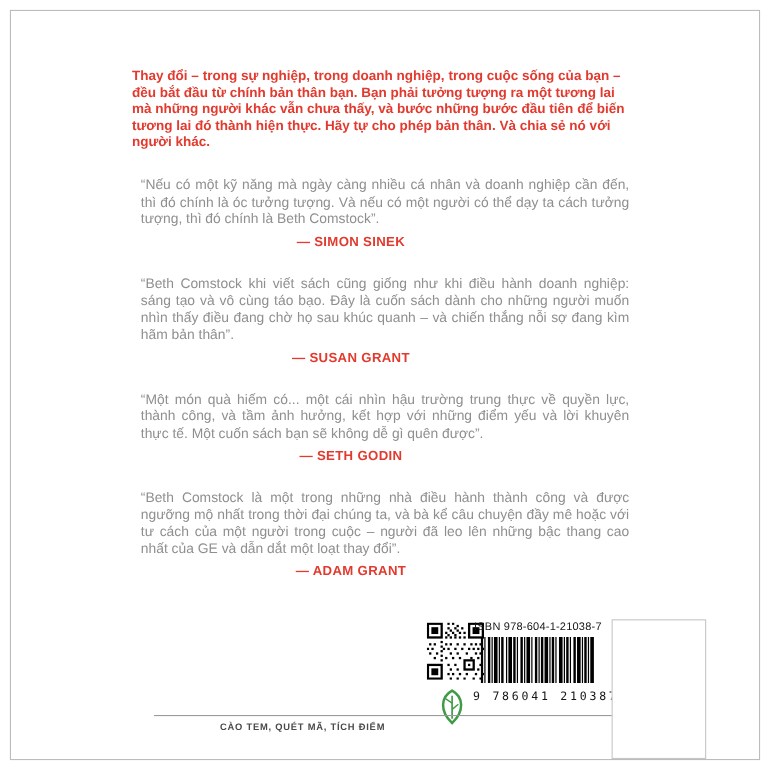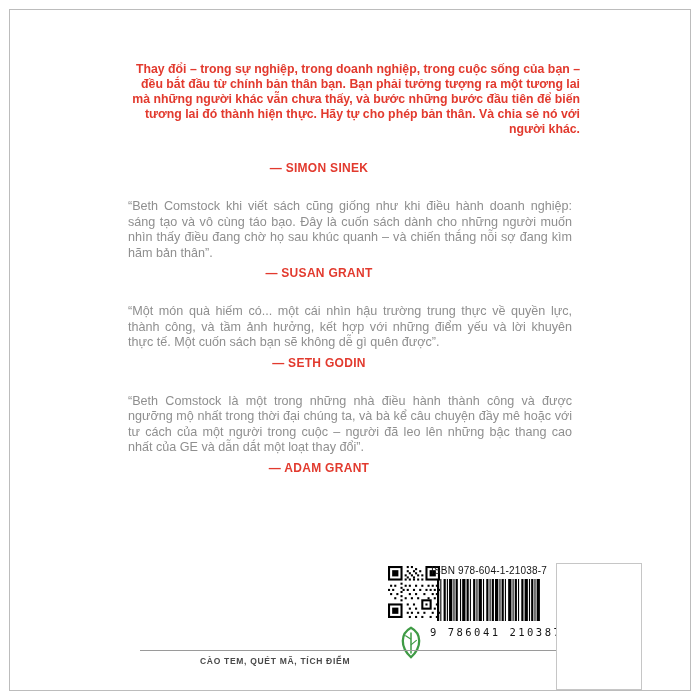--- a/index.html
+++ b/index.html
@@ -2,21 +2,21 @@
 <html><head>
 <meta charset="utf-8">
 <style>
   * { margin:0; padding:0; box-sizing:border-box; }
   html,body { width:700px; height:700px; background:#ffffff; }
   body { font-family:"Liberation Sans","DejaVu Sans",sans-serif; }
   .page { position:relative; width:700px; height:700px; background:#ffffff; overflow:hidden; }
   .cover-border { position:absolute; inset:9px; border:1px solid #bcbcbc; }
 
   .content { position:absolute; top:62px; left:120px; width:460px; }
-  .intro { color:#e23a2e; font-weight:bold; font-size:12.3px; line-height:15px; text-align:right; }
+  .intro { color:#e23a2e; font-weight:bold; font-size:12.3px; line-height:15px; text-align:left; }
   .quote-block { width:444px; margin:24px auto 0 auto; }
   .quote-text { color:#8f8f8f; font-size:12.6px; line-height:15.5px; text-align:justify; }
   .attr { color:#e23a2e; font-weight:bold; font-size:12px; text-align:center; padding-right:62px; margin-top:5px; letter-spacing:0.3px; }
 
   .footer { position:absolute; left:0; top:560px; width:700px; height:140px; }
   .qr { position:absolute; left:388px; top:6px; width:52px; height:52px; }
   .qr svg { width:100%; height:100%; display:block; }
   .logo { position:absolute; left:392px; top:64px; width:38px; height:38px; }
   .logo svg { width:100%; height:100%; display:block; }
 
@@ -32,20 +32,21 @@
 </head>
 <body>
 
 <div class="page">
   <div class="cover-border"></div>
 
   <div class="content">
     <p class="intro">Thay đổi – trong sự nghiệp, trong doanh nghiệp, trong cuộc sống của bạn – đều bắt đầu từ chính bản thân bạn. Bạn phải tưởng tượng ra một tương lai mà những người khác vẫn chưa thấy, và bước những bước đầu tiên để biến tương lai đó thành hiện thực. Hãy tự cho phép bản thân. Và chia sẻ nó với người khác.</p>
 
     <div class="quote-block">
+      <p class="quote-text">“Nếu có một kỹ năng mà ngày càng nhiều cá nhân và doanh nghiệp cần đến, thì đó chính là óc tưởng tượng. Và nếu có một người có thể dạy ta cách tưởng tượng, thì đó chính là Beth Comstock”.</p>
       <p class="attr">— SIMON SINEK</p>
     </div>
 
     <div class="quote-block">
       <p class="quote-text">“Beth Comstock khi viết sách cũng giống như khi điều hành doanh nghiệp: sáng tạo và vô cùng táo bạo. Đây là cuốn sách dành cho những người muốn nhìn thấy điều đang chờ họ sau khúc quanh – và chiến thắng nỗi sợ đang kìm hãm bản thân”.</p>
       <p class="attr">— SUSAN GRANT</p>
     </div>
 
     <div class="quote-block">
       <p class="quote-text">“Một món quà hiếm có... một cái nhìn hậu trường trung thực về quyền lực, thành công, và tầm ảnh hưởng, kết hợp với những điểm yếu và lời khuyên thực tế. Một cuốn sách bạn sẽ không dễ gì quên được”.</p>

